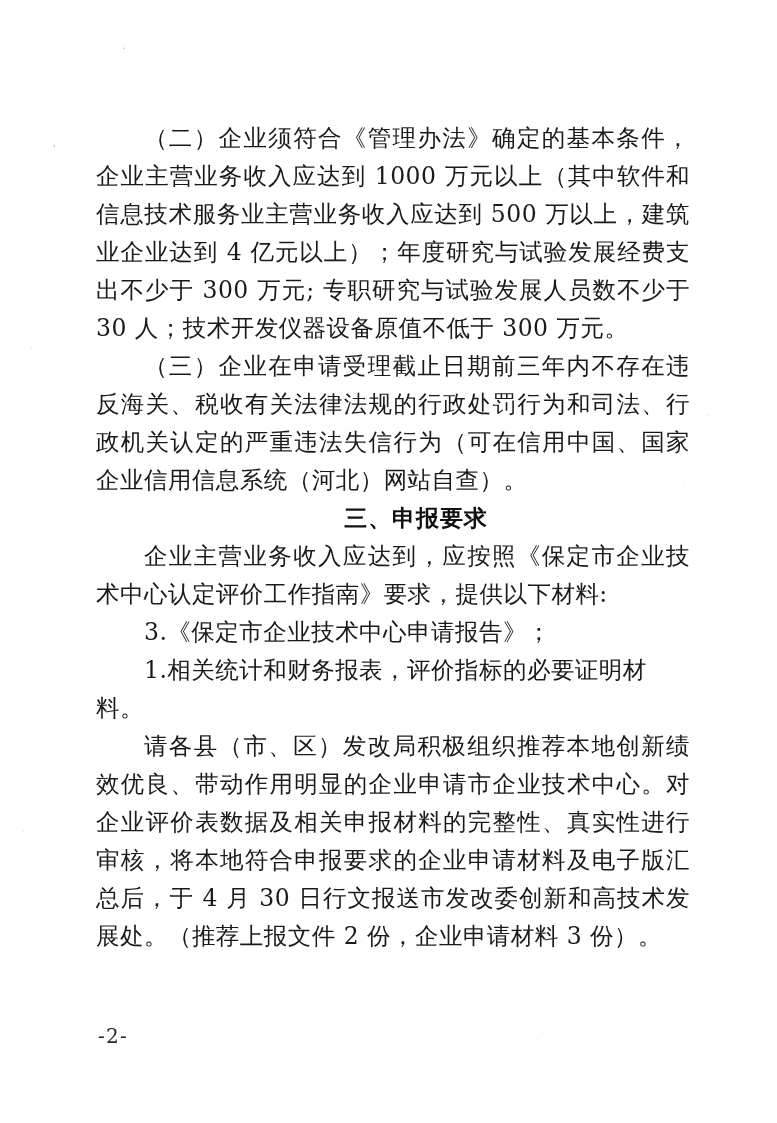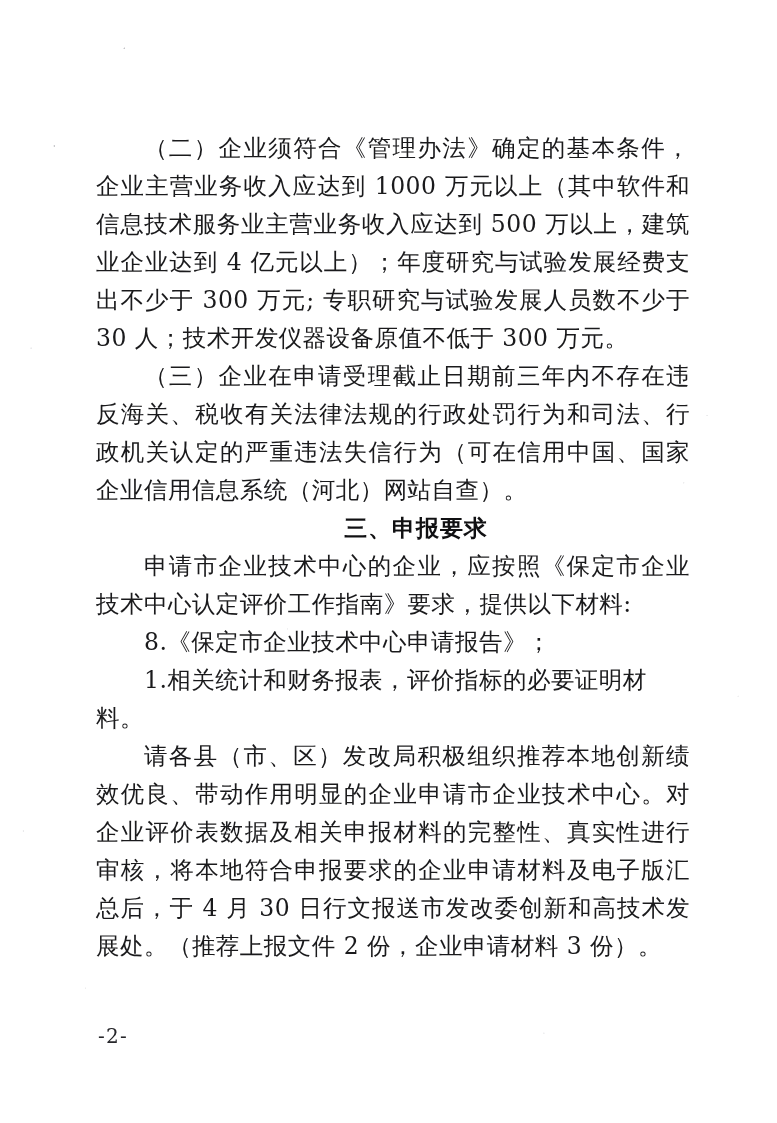--- a/index.html
+++ b/index.html
@@ -37,21 +37,21 @@
 
   .page {
     position: absolute;
     inset: 0;
   }
 
   
   .body-col {
     position: absolute;
     left: 96px;
-    top: 129px;
+    top: 119px;
     width: 594px;
   }
 
   .para {
     margin: 0;
     color: #1a1a1c;
     font-size: 23.5px;
     line-height: 38px;
     text-align: justify;
     text-justify: inter-character;
@@ -103,23 +103,23 @@
   <div class="scan-noise"></div>
 
   <div class="body-col">
 
     <p class="para">（二）企业须符合《管理办法》确定的基本条件，企业主营业务收入应达到 1000 万元以上（其中软件和信息技术服务业主营业务收入应达到 500 万以上，建筑业企业达到 4 亿元以上）；年度研究与试验发展经费支出不少于 300 万元; 专职研究与试验发展人员数不少于 30 人；技术开发仪器设备原值不低于 300 万元。</p>
 
     <p class="para">（三）企业在申请受理截止日期前三年内不存在违反海关、税收有关法律法规的行政处罚行为和司法、行政机关认定的严重违法失信行为（可在信用中国、国家企业信用信息系统（河北）网站自查）。</p>
 
     <p class="heading">三、申报要求</p>
 
-    <p class="para">申请市企业技术中心的企业，应按照《保定市企业技术中心认定评价工作指南》要求，提供以下材料:</p>
+    <p class="para">企业主营业务收入应达到，应按照《保定市企业技术中心认定评价工作指南》要求，提供以下材料:</p>
 
-    <p class="item">8.《保定市企业技术中心申请报告》；</p>
+    <p class="item">3.《保定市企业技术中心申请报告》；</p>
 
 
     <p class="item">1.相关统计和财务报表，评价指标的必要证明材料。</p>
 
     <p class="para">请各县（市、区）发改局积极组织推荐本地创新绩效优良、带动作用明显的企业申请市企业技术中心。对企业评价表数据及相关申报材料的完整性、真实性进行审核，将本地符合申报要求的企业申请材料及电子版汇总后，于 4 月 30 日行文报送市发改委创新和高技术发展处。（推荐上报文件 2 份，企业申请材料 3 份）。</p>
 
   </div>
 
   <div class="footer">-2-</div>
 

